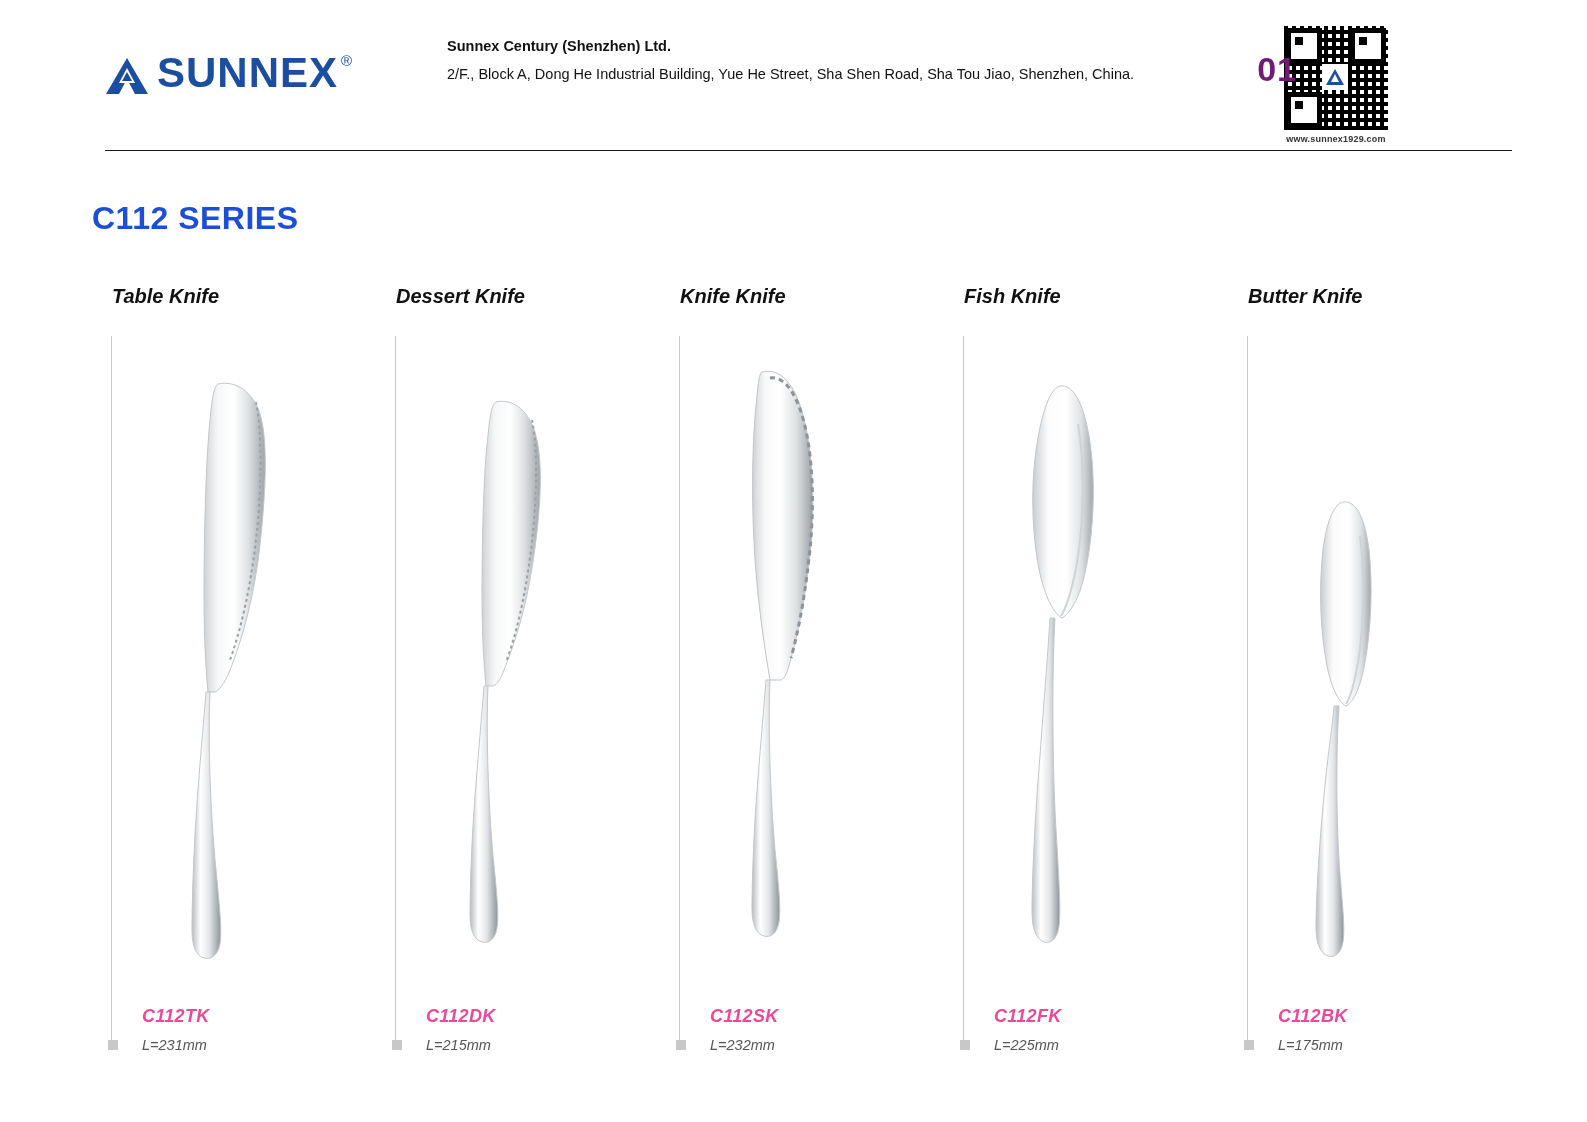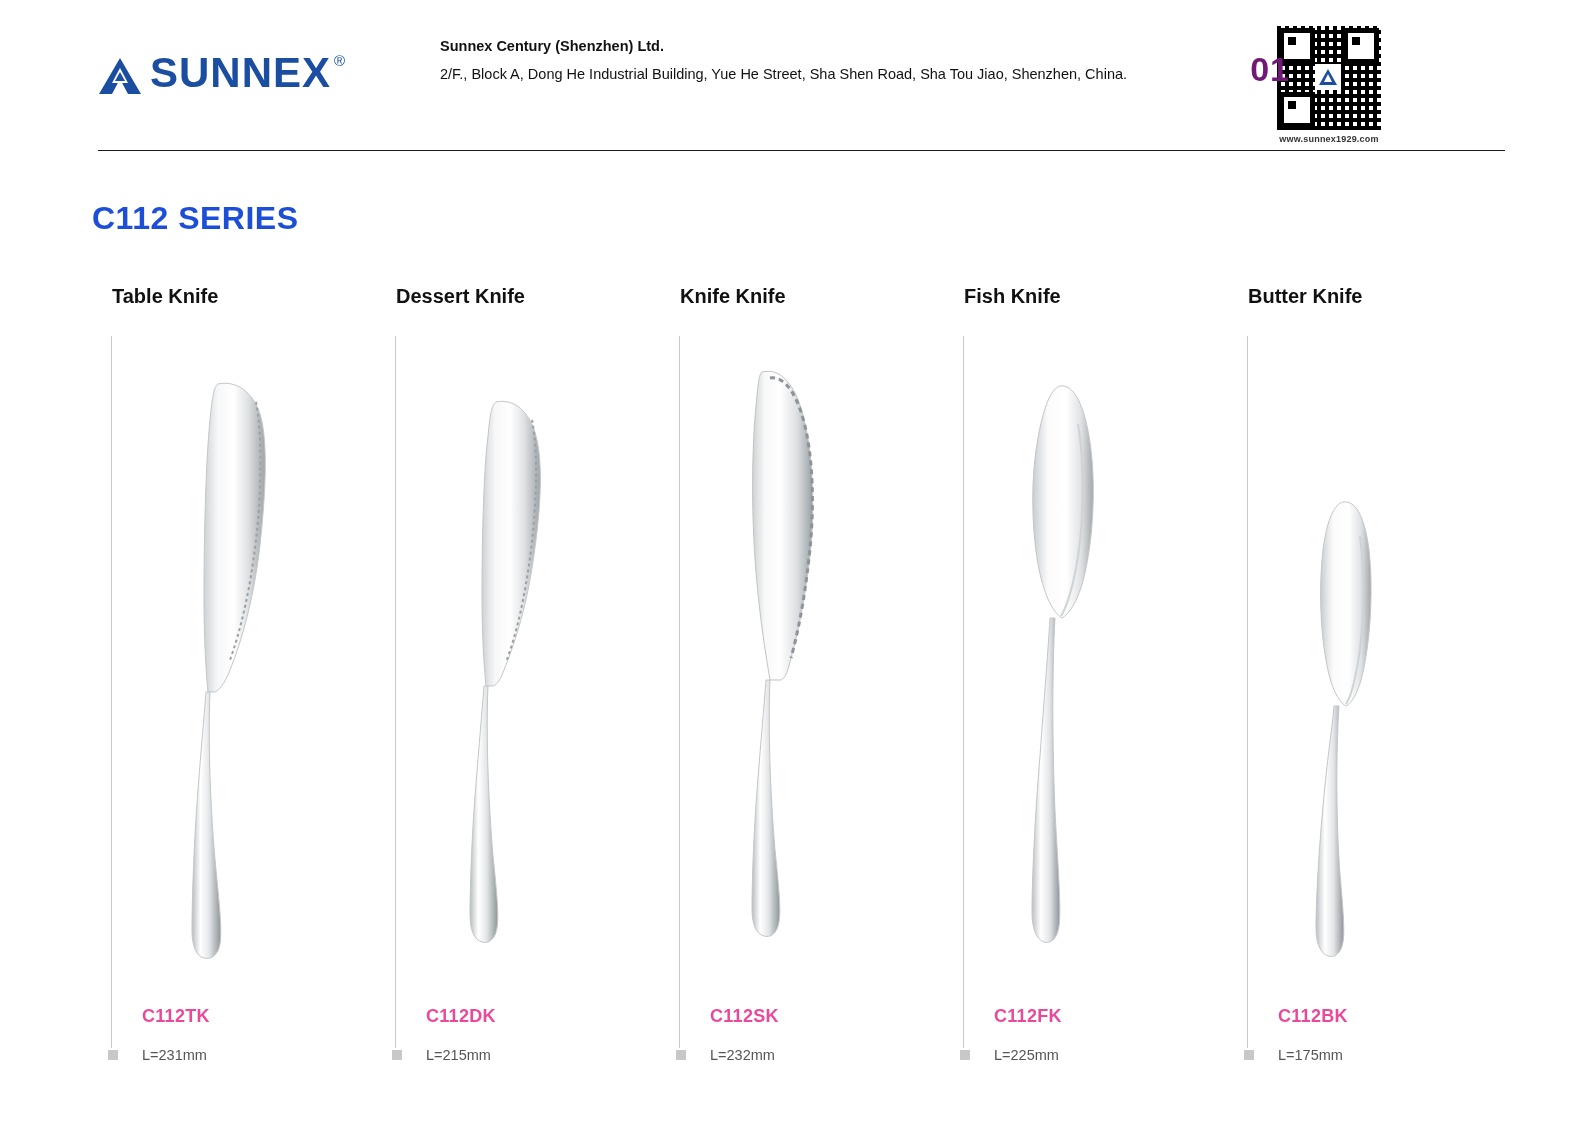--- a/index.html
+++ b/index.html
@@ -12,21 +12,21 @@
     height: 1122px;
     font-family: "Liberation Sans", sans-serif;
     color: #1a1a1a;
     position: relative;
     overflow: hidden;
   }
 
   
   .header {
     position: absolute;
-    top: 0; left: 8px;
+    top: 0; left: 15px;
     width: 1372px;
     height: 152px;
   }
   .logo-block {
     position: absolute;
     left: 90px;
     top: 52px;
     display: flex;
     align-items: flex-start;
   }
@@ -149,20 +149,21 @@
   }
 
   
   .grid {
     position: absolute;
     left: 90px;
     top: 285px;
     width: 1420px;
     height: 790px;
     display: flex;
+    font-style: italic;
   }
   .col {
     width: 296px;
     position: relative;
   }
   .col-title {
     font-size: 20px;
     font-weight: bold;
     color: #111;
     margin-left: 22px;
@@ -189,21 +190,21 @@
     left: 52px;
     bottom: 48px;
     font-size: 18px;
     font-weight: bold;
     color: #ec4899;
     letter-spacing: .3px;
   }
   .len-row {
     position: absolute;
     left: 18px;
-    bottom: 12px;
+    bottom: 22px;
     display: flex;
     align-items: center;
   }
   .len-swatch {
     width: 10px;
     height: 10px;
     background: #c8c8c8;
     margin-right: 24px;
   }
   .len-text {

